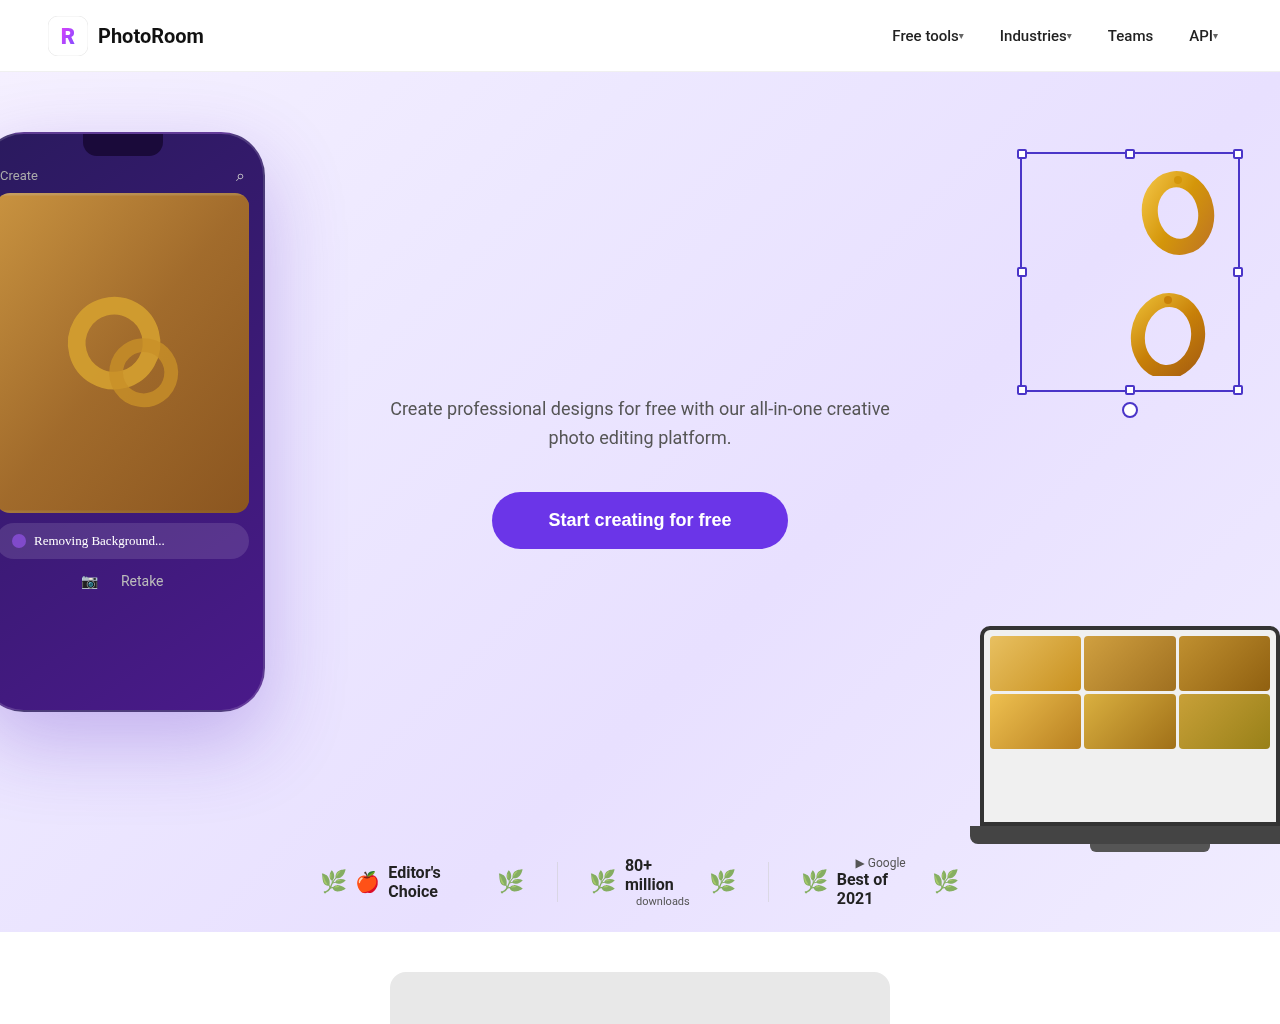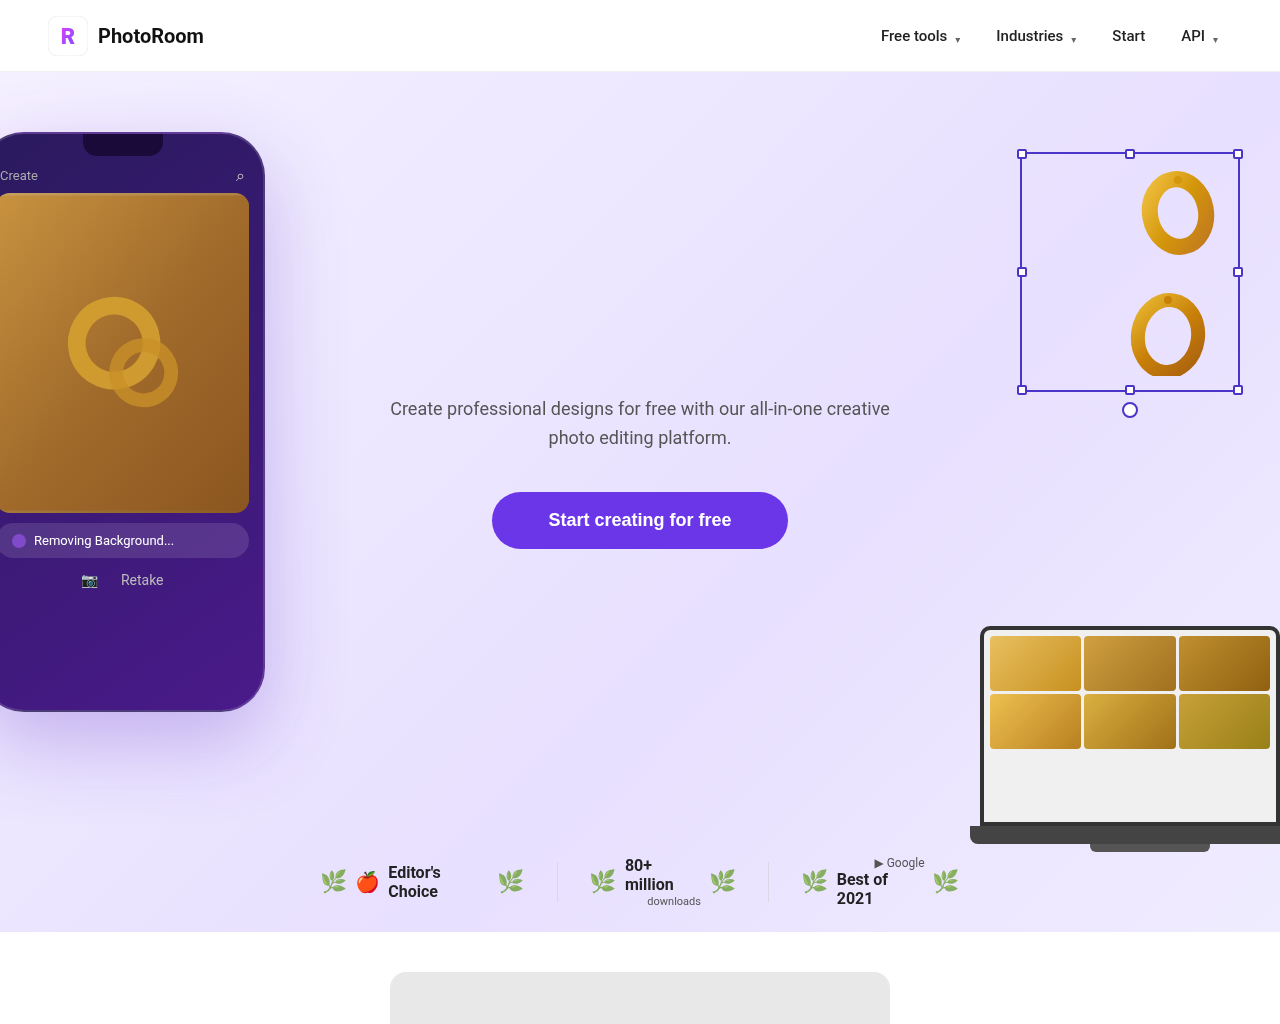--- a/index.html
+++ b/index.html
@@ -33,22 +33,22 @@
       font-weight: 700;
       color: #111;
     }
     .nav-links {
       display: flex;
       align-items: center;
       gap: 8px;
     }
     .nav-link {
       display: flex;
-      align-items: flex-end;
-      gap: 8px;
+      align-items: center;
+      gap: 0;
       padding: 8px 14px;
       font-size: 15px;
       font-weight: 500;
       color: #222;
       text-decoration: none;
       border-radius: 8px;
       cursor: pointer;
     }
     .nav-link-chevron {
       font-size: 10px;
@@ -197,20 +197,21 @@
     .phone-bottom-dot {
       width: 18px;
       height: 18px;
       border-radius: 50%;
       background: rgba(255,255,255,0.5);
     }
     .phone-removing-text {
       font-size: 13px;
       color: #fff;
       flex: 1;
+      font-family: Liberation Serif, serif;
     }
     .phone-retake-row {
       display: flex;
       align-items: center;
       justify-content: center;
       gap: 6px;
       margin-top: 14px;
     }
     .phone-retake-icon { font-size: 14px; color: #aaa; }
     .phone-retake-text { font-size: 14px; color: #bbb; margin-left: 16px; }
@@ -345,21 +346,21 @@
       color: #888;
       opacity: 0.7;
     }
     .badge-icon {
       font-size: 20px;
       color: #555;
     }
     .badge-text-block {
       display: flex;
       flex-direction: column;
-      align-items: flex-end;
+      align-items: center;
     }
     .badge-main-text {
       font-size: 16px;
       font-weight: 700;
       color: #222;
       line-height: 1.2;
     }
     .badge-sub-text {
       font-size: 11px;
       color: #555;
@@ -407,21 +408,21 @@
   <div class="nav-links">
     <a class="nav-link" href="#">
       <span>Free tools</span>
       <span class="nav-link-chevron">▾</span>
     </a>
     <a class="nav-link" href="#">
       <span>Industries</span>
       <span class="nav-link-chevron">▾</span>
     </a>
     <a class="nav-link" href="#">
-      <span>Start</span>
+      <span>Teams</span>
     </a>
     <a class="nav-link" href="#">
       <span>API</span>
       <span class="nav-link-chevron">▾</span>
     </a>
   </div>
 
 </nav>
 
 <section class="hero">

